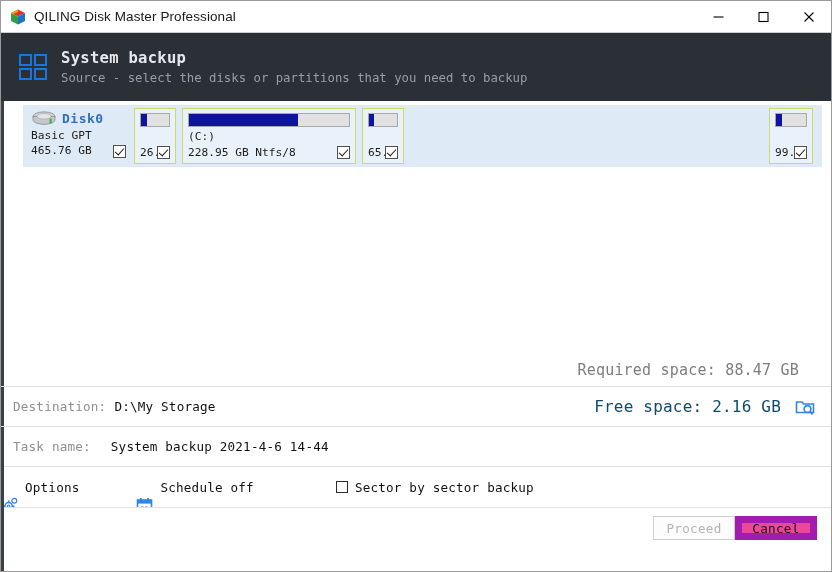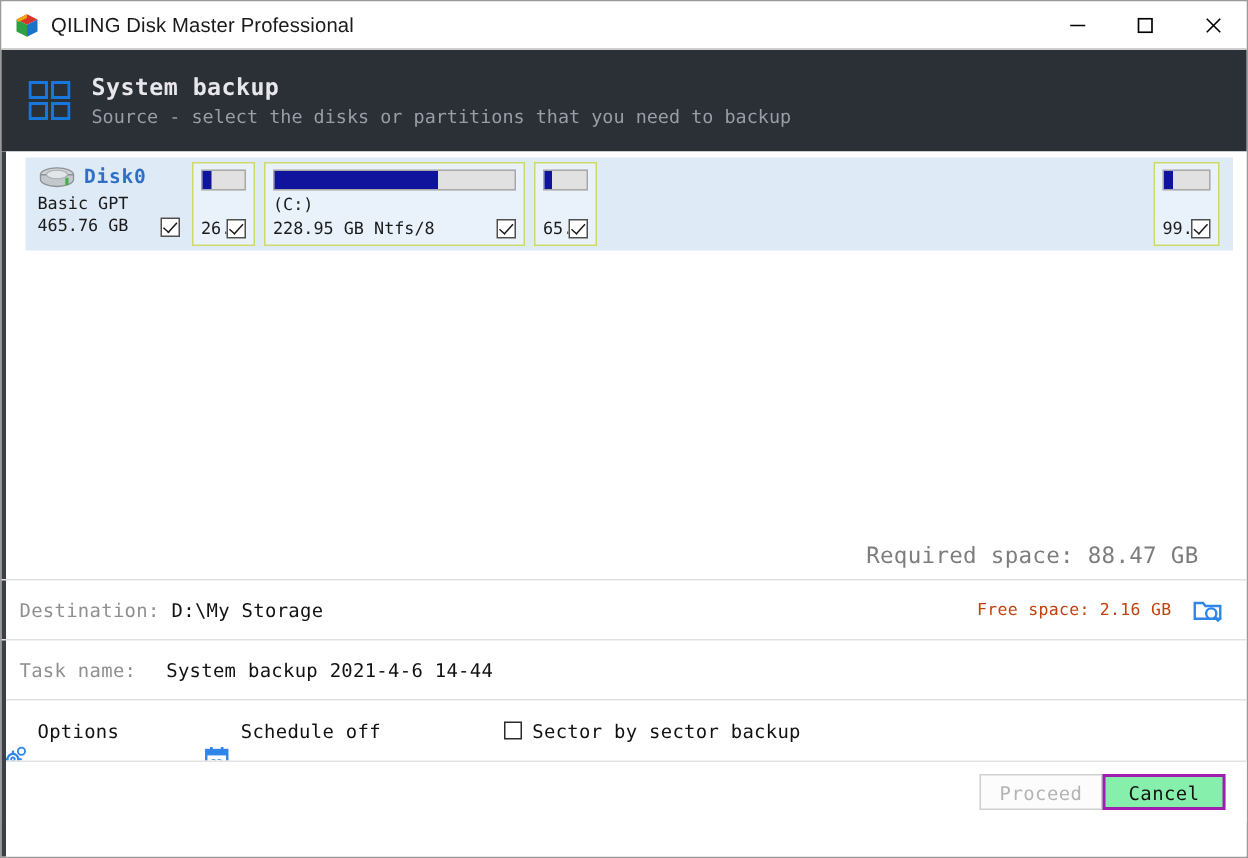--- a/index.html
+++ b/index.html
@@ -115,21 +115,21 @@
   }
 
   
   .disk-area {
     position: relative;
     height: 285px;
     min-height: 285px;
   }
   .disk-row {
     position: absolute;
-    left: 16px;
+    left: 22px;
     top: 4px;
     right: 9px;
     height: 62px;
     background: #dfeaf7;
     display: flex;
     align-items: center;
     padding: 0 6px;
     box-sizing: border-box;
   }
   .disk-info {
@@ -278,22 +278,22 @@
     font-family: "DejaVu Sans Mono", monospace;
     font-size: 12.6px;
     color: #111;
     margin-left: 8px;
     letter-spacing: 0.2px;
   }
   .free-space {
     position: absolute;
     right: 50px;
     font-family: "DejaVu Sans Mono", monospace;
-    font-size: 11px;
-    color: #c2410c;
+    font-size: 16px;
+    color: #0c4a6e;
     letter-spacing: 0.2px;
   }
   .browse-icon {
     position: absolute;
     right: 16px;
     width: 20px;
     height: 18px;
   }
   .taskname-value { margin-left: 20px; }
 
@@ -344,22 +344,22 @@
     justify-content: center;
     box-sizing: border-box;
     letter-spacing: 0.3px;
   }
   .btn.disabled {
     border: 1px solid #cfcfcf;
     background: #fcfcfc;
     color: #b4b4b4;
   }
   .btn.primary {
-    border: 2px solid #a21caf;
-    background: #86efac;
+    border: 7px solid #a21caf;
+    background: #ec4899;
     color: #111;
   }
 </style>
 </head>
 <body>
 
 <div class="app">
 
   <div class="titlebar">
     <div class="app-icon">

